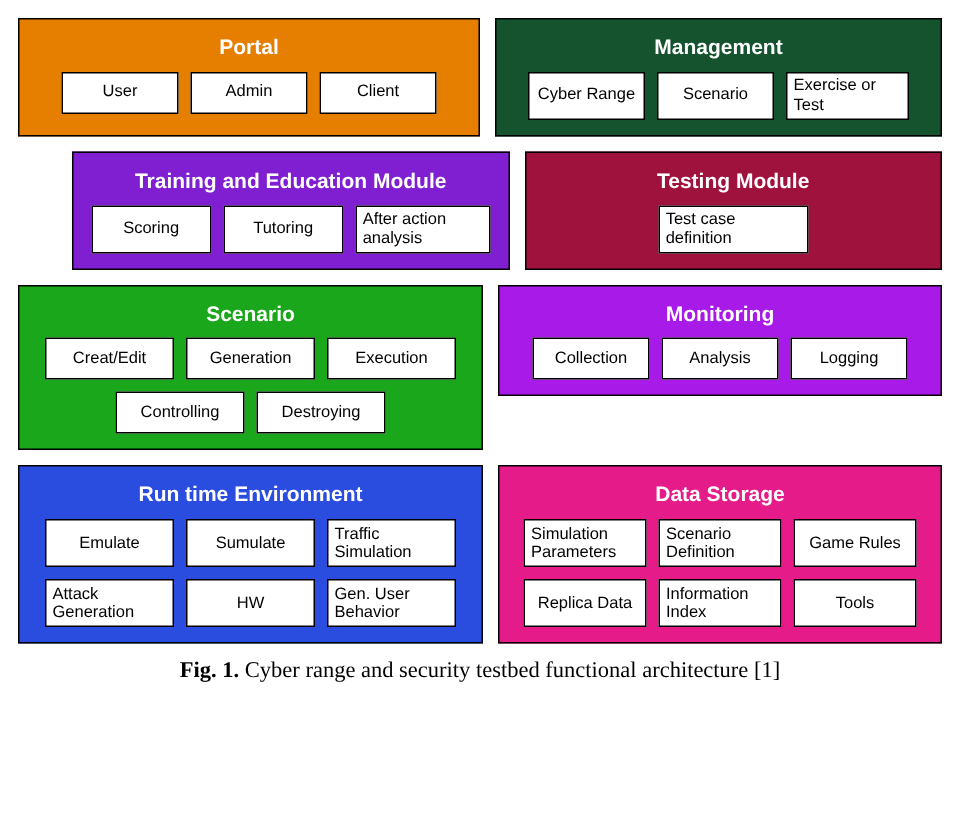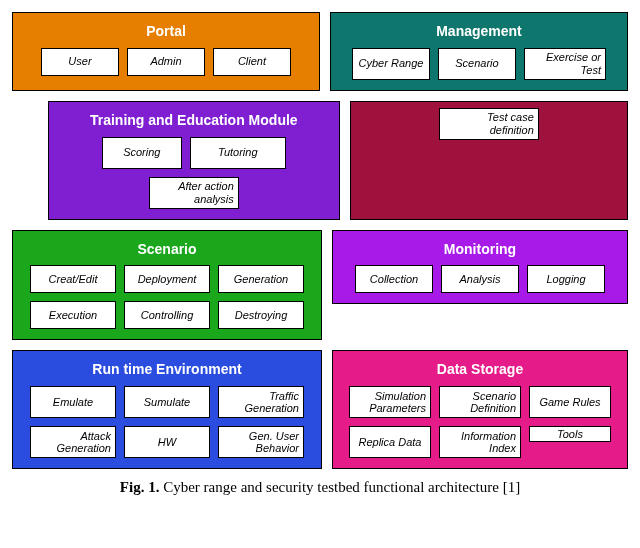--- a/index.html
+++ b/index.html
@@ -38,27 +38,26 @@
     display: flex;
     flex-wrap: wrap;
     gap: 8px;
     justify-content: center;
     width: 100%;
   }
   .box {
     background: #fff;
     border: 1px solid #000;
     font-size: 11px;
-    text-align: right;
+    text-align: left;
     padding: 6px 4px;
     display: flex;
     align-items: center;
     justify-content: center;
     line-height: 1.15;
-    font-style: italic;
   }
   .caption {
     text-align: center;
     font-size: 15px;
     margin-top: 10px;
     font-family: Georgia, 'Times New Roman', serif;
   }
   .caption .fig {
     font-weight: bold;
   }
@@ -70,52 +69,52 @@
 
   <div class="row">
     <div class="module" style="width: 310px; background: rgb(230, 126, 0);">
       <div class="module-title">Portal</div>
       <div class="boxes">
         <div class="box" style="width:78px;height:28px">User</div>
         <div class="box" style="width:78px;height:28px">Admin</div>
         <div class="box" style="width:78px;height:28px">Client</div>
       </div>
     </div>
-    <div class="module" style="width: 300px; background: #0f766e;">
+    <div class="module" style="width: 300px; background: #14532d;">
       <div class="module-title">Management</div>
       <div class="boxes">
         <div class="box" style="width:78px;height:32px">Cyber Range</div>
         <div class="box" style="width:78px;height:32px">Scenario</div>
         <div class="box" style="width:82px;height:32px">Exercise or Test</div>
       </div>
     </div>
   </div>
 
   <div class="row">
     <div class="module" style="width: 310px; background: rgb(127, 31, 209); margin-left: 36px;">
       <div class="module-title">Training and Education Module</div>
       <div class="boxes">
         <div class="box" style="width:80px;height:32px">Scoring</div>
-        <div class="box" style="width:96px;height:32px">Tutoring</div>
+        <div class="box" style="width:80px;height:32px">Tutoring</div>
         <div class="box" style="width:90px;height:32px">After action analysis</div>
       </div>
     </div>
     <div class="module" style="width: 296px; background: rgb(160, 18, 62);">
+      <div class="module-title">Testing Module</div>
       <div class="boxes">
         <div class="box" style="width:100px;height:32px">Test case definition</div>
       </div>
     </div>
   </div>
 
   <div class="row">
     <div class="module" style="width: 310px; background: rgb(26, 167, 28);">
       <div class="module-title">Scenario</div>
       <div class="boxes">
         <div class="box" style="width:86px;height:28px">Creat/Edit</div>
-        <div class="box" style="width:86px;height:28px">Deployment</div>
         <div class="box" style="width:86px;height:28px">Generation</div>
         <div class="box" style="width:86px;height:28px">Execution</div>
         <div class="box" style="width:86px;height:28px">Controlling</div>
         <div class="box" style="width:86px;height:28px">Destroying</div>
       </div>
     </div>
     <div class="module" style="width: 296px; align-self: flex-start; background: rgb(168, 26, 232);">
       <div class="module-title">Monitoring</div>
       <div class="boxes">
         <div class="box" style="width:78px;height:28px">Collection</div>
@@ -124,35 +123,35 @@
       </div>
     </div>
   </div>
 
   <div class="row">
     <div class="module" style="width: 310px; background: rgb(42, 77, 224);">
       <div class="module-title">Run time Environment</div>
       <div class="boxes">
         <div class="box" style="width:86px;height:32px">Emulate</div>
         <div class="box" style="width:86px;height:32px">Sumulate</div>
-        <div class="box" style="width:86px;height:32px">Traffic Generation</div>
+        <div class="box" style="width:86px;height:32px">Traffic Simulation</div>
         <div class="box" style="width:86px;height:32px">Attack Generation</div>
         <div class="box" style="width:86px;height:32px">HW</div>
         <div class="box" style="width:86px;height:32px">Gen. User Behavior</div>
       </div>
     </div>
     <div class="module" style="width: 296px; background: rgb(230, 27, 138);">
       <div class="module-title">Data Storage</div>
       <div class="boxes">
         <div class="box" style="width:82px;height:32px">Simulation Parameters</div>
         <div class="box" style="width:82px;height:32px">Scenario Definition</div>
         <div class="box" style="width:82px;height:32px">Game Rules</div>
         <div class="box" style="width:82px;height:32px">Replica Data</div>
         <div class="box" style="width:82px;height:32px">Information Index</div>
-        <div class="box" style="width:82px;height:16px">Tools</div>
+        <div class="box" style="width:82px;height:32px">Tools</div>
       </div>
     </div>
   </div>
 
 </div>
 
 <div class="caption">
   <span class="fig">Fig. 1.</span>
   <span>Cyber range and security testbed functional architecture [1]</span>
 </div>

